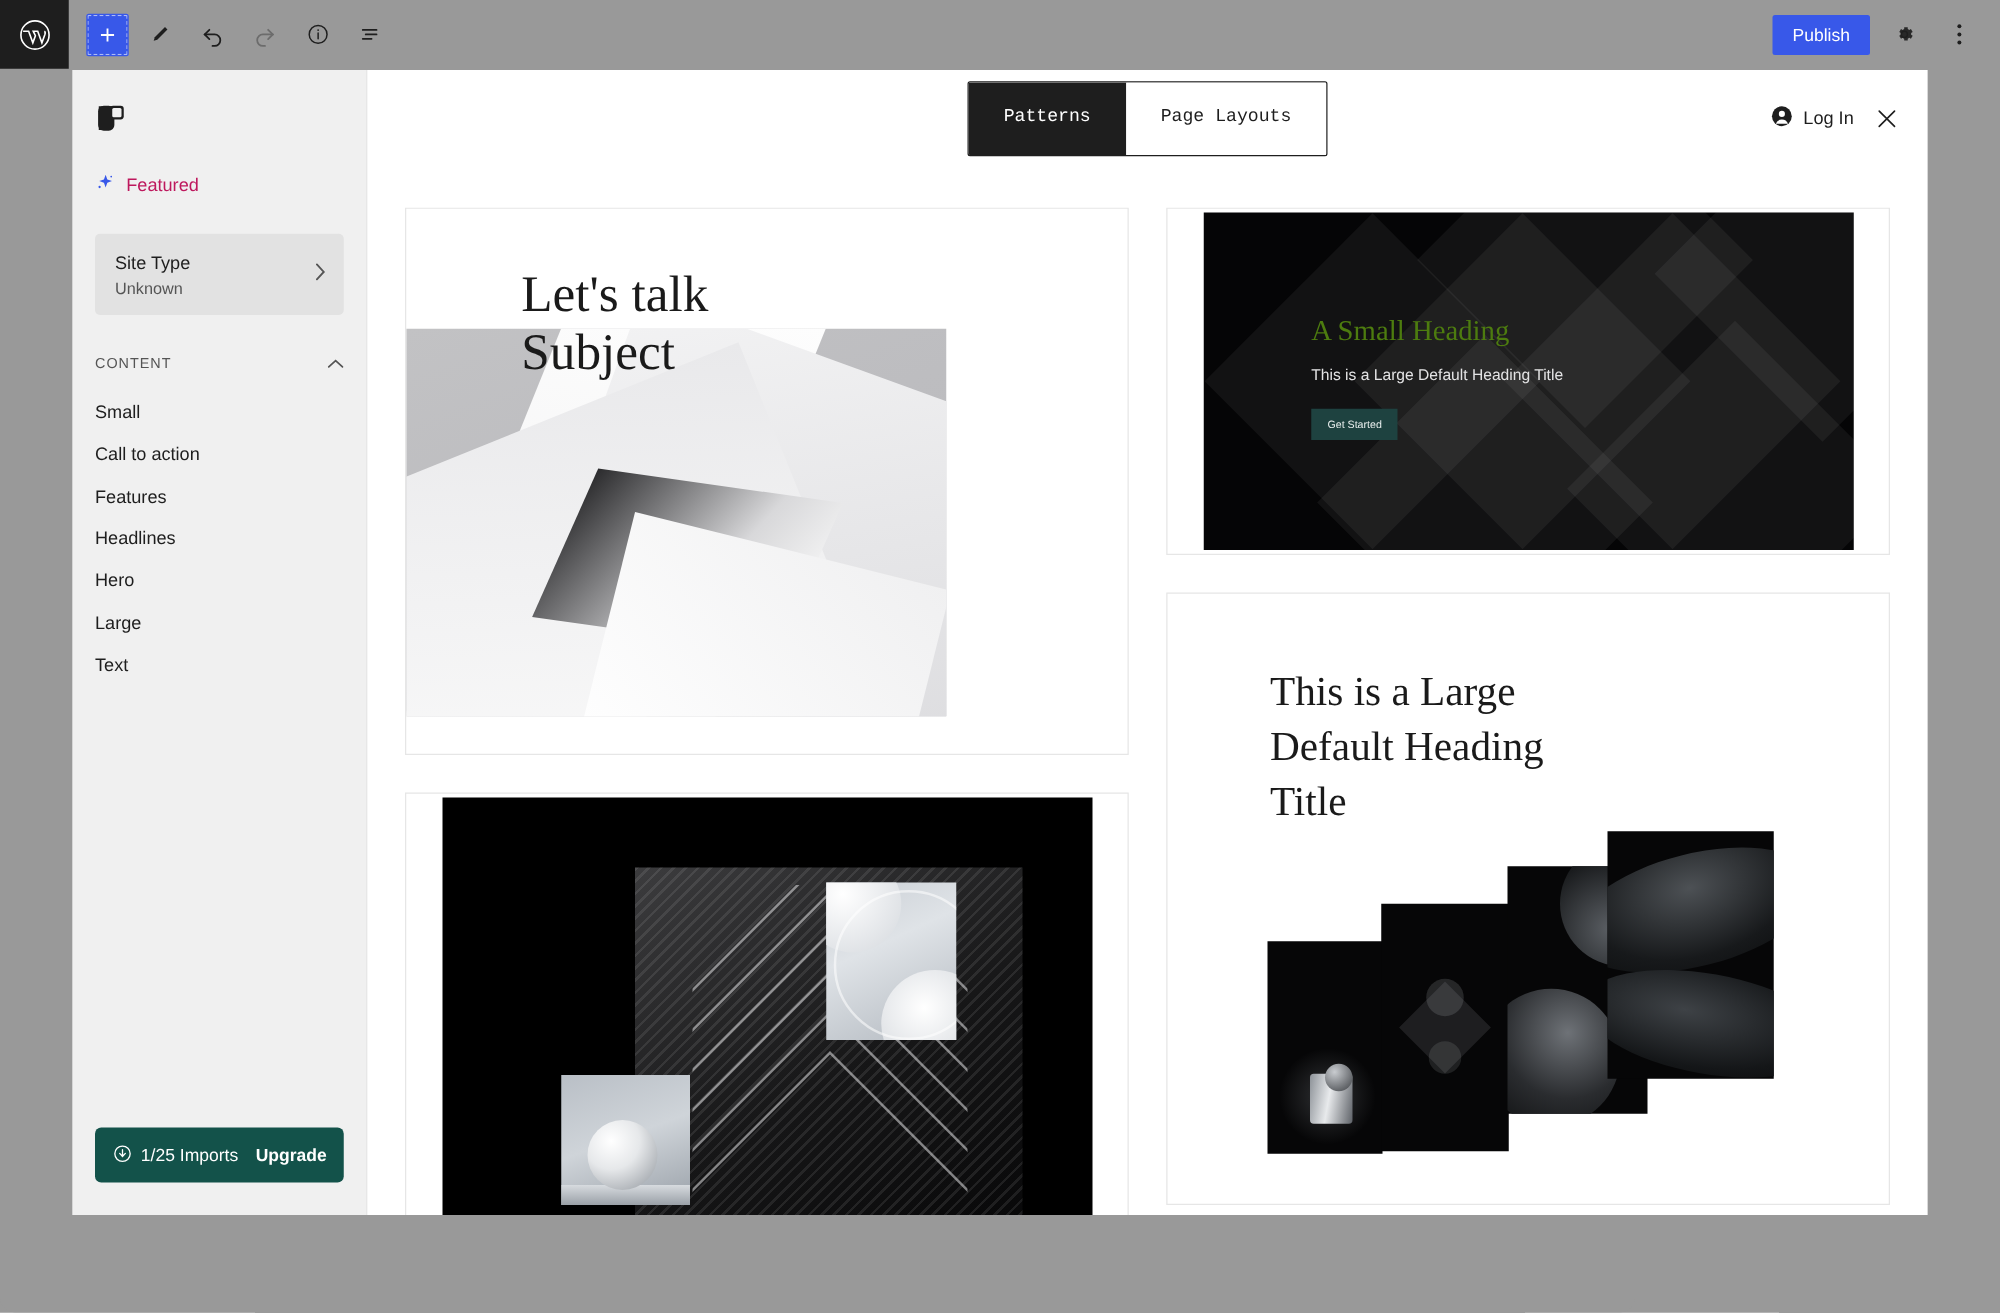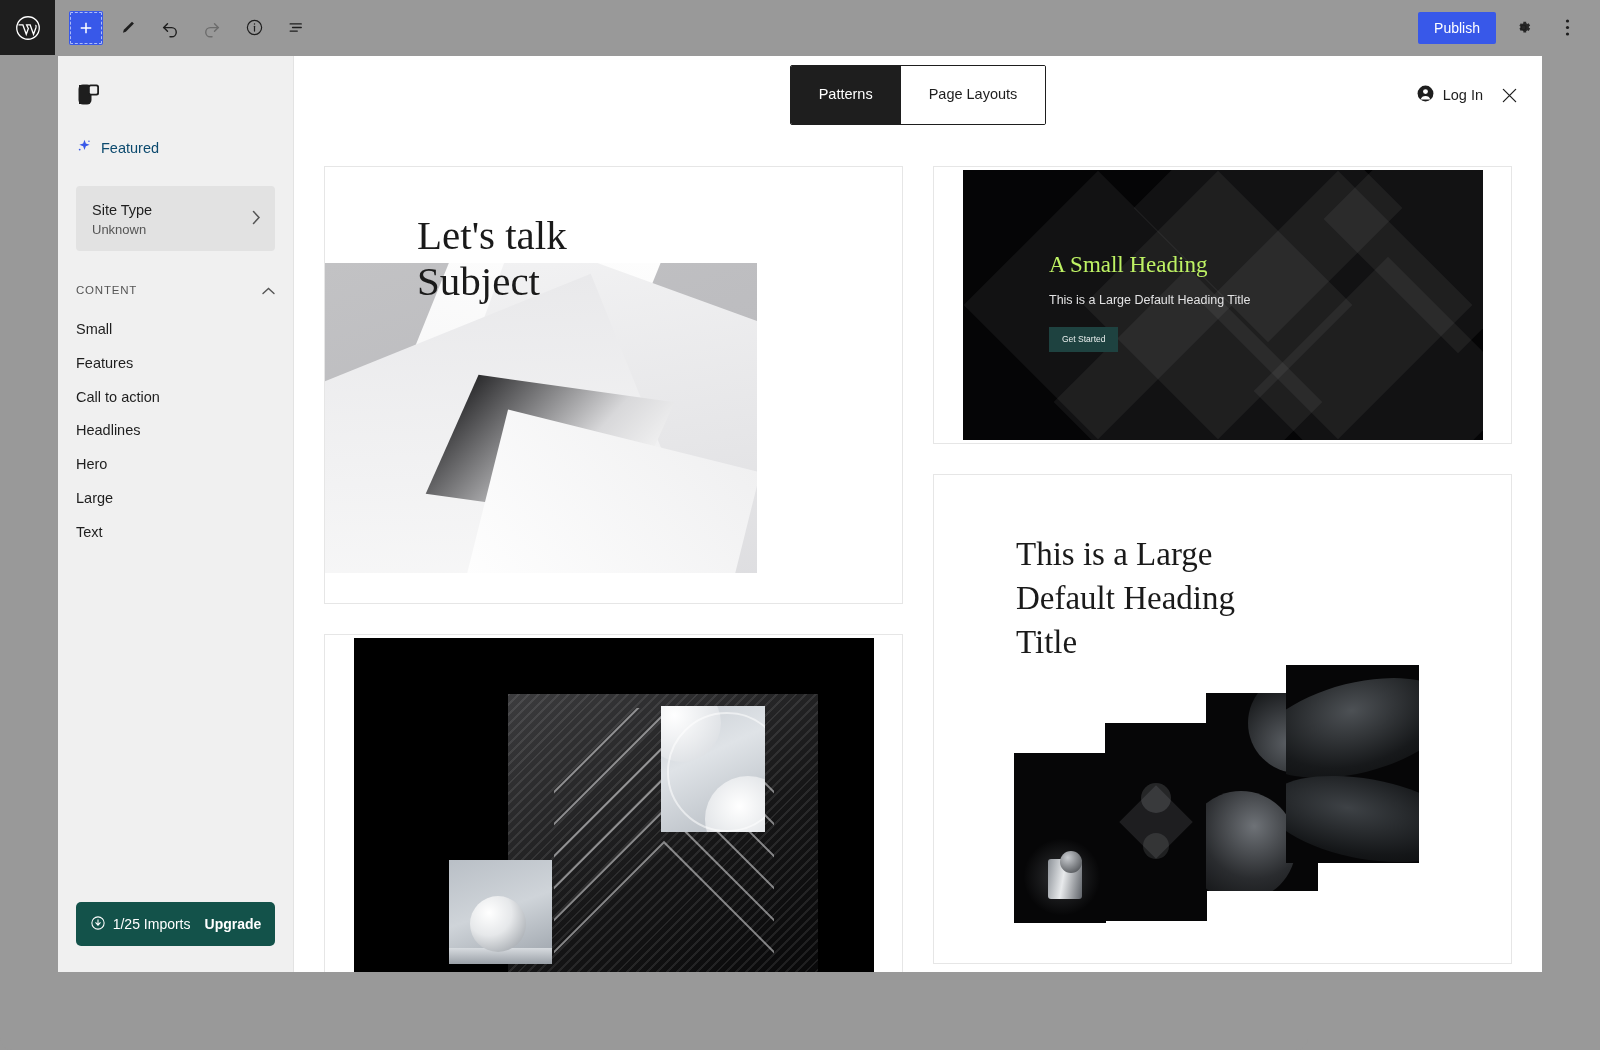--- a/index.html
+++ b/index.html
@@ -56,21 +56,21 @@
   
   .sidebar {
     width: 236px; flex: 0 0 236px; height: 100%;
     background: #f0f0f0; border-right: 1px solid #e3e3e3;
     position: relative; display: flex; flex-direction: column;
   }
   .side-logo { padding: 26px 0 0 18px; }
   .side-logo svg { display: block; }
   .featured-row {
     display: flex; align-items: center; gap: 8px;
-    margin: 30px 0 0 18px; color: #0c4a6e; font-size: 14.5px; cursor: pointer;
+    margin: 30px 0 0 18px; color: #be185d; font-size: 14.5px; cursor: pointer;
   }
   .site-type-card {
     margin: 28px 18px 0 18px; background: #e2e2e2; border-radius: 4px;
     padding: 14px 14px 14px 16px; display: flex; align-items: center; cursor: pointer;
   }
   .site-type-text { flex: 1; }
   .site-type-title { font-size: 14.5px; color: #1e1e1e; line-height: 1.45; }
   .site-type-sub { font-size: 13px; color: #555; margin-top: 1px; }
   .chev-right { color: #555; font-size: 15px; }
   .section-head {
@@ -96,20 +96,21 @@
   .main { flex: 1; position: relative; background: #fff; overflow: hidden; }
   .main-header {
     height: 78px; position: relative; display: flex; align-items: center; justify-content: center;
   }
   .tabs {
     display: flex; border: 1px solid #1e1e1e; border-radius: 2px; overflow: hidden;
   }
   .tab {
     padding: 20px 28px; font-size: 14.5px; cursor: pointer; background: #fff; color: #1e1e1e;
     line-height: 1.2;
+    font-family: Liberation Mono, monospace;
   }
   .tab.active { background: #1e1e1e; color: #fff; }
   .header-right {
     position: absolute; right: 22px; top: 50%; transform: translateY(-50%);
     display: flex; align-items: center; gap: 16px;
   }
   .login-btn {
     display: flex; align-items: center; gap: 8px; font-size: 14.5px; color: #1e1e1e; cursor: pointer;
   }
   .close-x { cursor: pointer; display: flex; }
@@ -231,21 +232,21 @@
     background: #050506; overflow: hidden;
   }
   .pC-diamonds { position: absolute; inset: 0; }
   .pC-diamonds i {
     position: absolute; top: 50%; width: 190px; height: 190px;
     background: rgba(255,255,255,.055);
     transform: translateY(-50%) rotate(45deg);
   }
   .pC-copy { position: absolute; left: 86px; top: 82px; z-index: 3; }
   .pC-h1 {
-    font-family: "Liberation Serif", serif; font-size: 23px; color: #bef264; font-weight: 400;
+    font-family: "Liberation Serif", serif; font-size: 23px; color: #4d7c0f; font-weight: 400;
   }
   .pC-h2 { font-size: 12.5px; color: #e3e3e4; margin-top: 15px; }
   .pC-btn {
     margin-top: 20px; display: inline-block; background: #1e4240; color: #e9efee;
     font-size: 8.5px; padding: 8px 13px; line-height: 1;
   }
 
   
   .pD { height: 490px; }
   .pD-h {
@@ -418,22 +419,22 @@
         <span class="section-head-label">CONTENT</span>
         <span>
           <svg width="13" height="8" viewBox="0 0 13 8" stroke="#555" stroke-width="1.4" fill="none" stroke-linecap="round">
             <path d="M1 6.5L6.5 1.5 12 6.5"></path>
           </svg>
         </span>
       </div>
 
       <ul class="nav-list">
         <li>Small</li>
+        <li>Call to action</li>
         <li>Features</li>
-        <li>Call to action</li>
         <li>Headlines</li>
         <li>Hero</li>
         <li>Large</li>
         <li>Text</li>
       </ul>
 
       <div class="upgrade-wrap">
         <div class="upgrade-bar">
           <span class="upg-left">
             <span>

